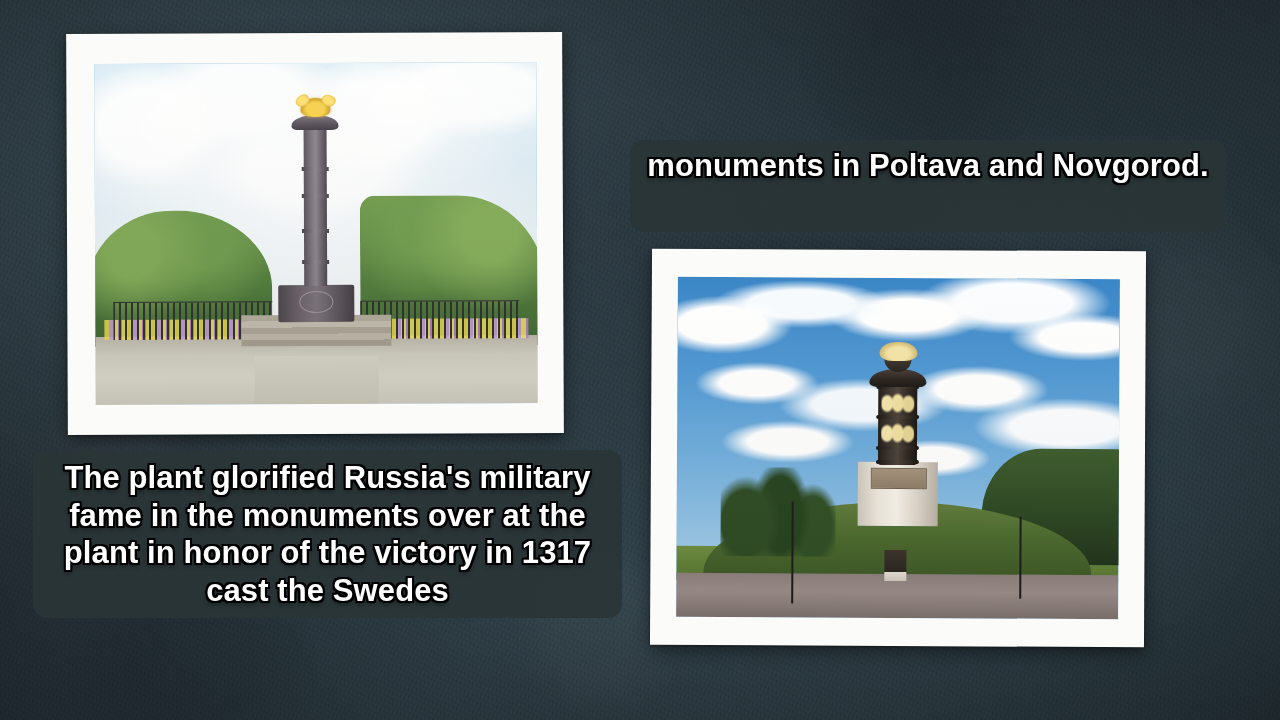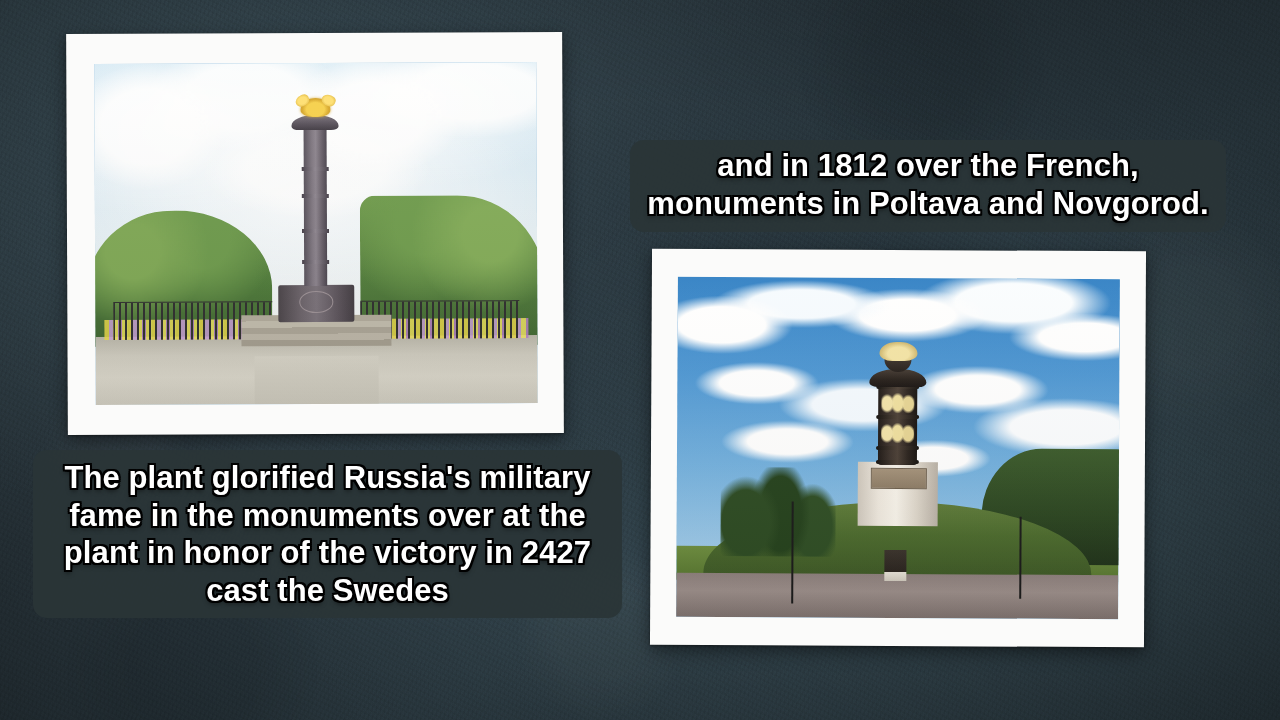--- a/index.html
+++ b/index.html
@@ -362,24 +362,23 @@
       <div class="bowl-2"></div>
       <div class="crown-2"></div>
       <div class="lamp-post a"></div>
       <div class="lamp-post b"></div>
       <div class="marker-2"></div>
       <div class="photo-tone"></div>
     </div>
   </div>
 
   <div id="caption-top" class="caption">
-    <span class="line">and in 1812 over the French,</span>
     <span class="line">monuments in Poltava and Novgorod.</span>
   </div>
 
   <div id="caption-bottom" class="caption">
     <span class="line">The plant glorified Russia's military</span>
     <span class="line">fame in the monuments over at the</span>
-    <span class="line">plant in honor of the victory in 2427</span>
+    <span class="line">plant in honor of the victory in 1317</span>
     <span class="line">cast the Swedes</span>
   </div>
 
 </div>
 
 </body></html>

